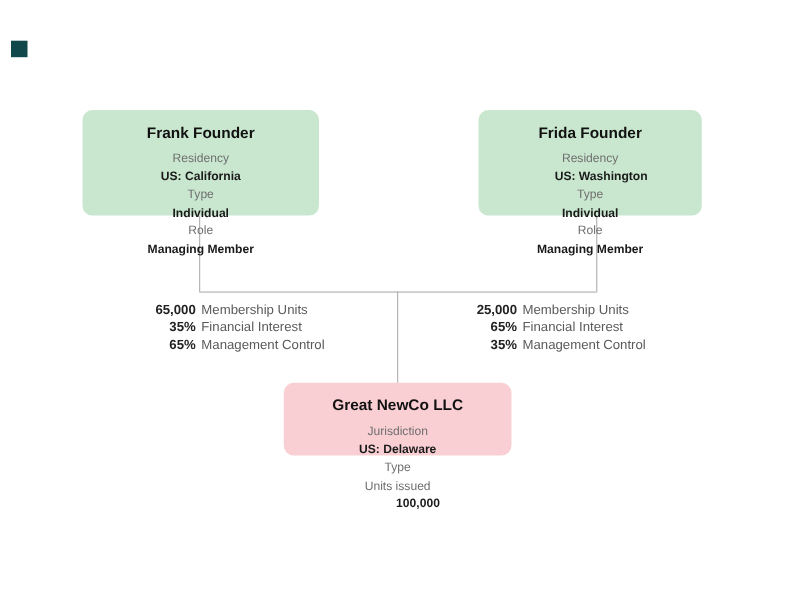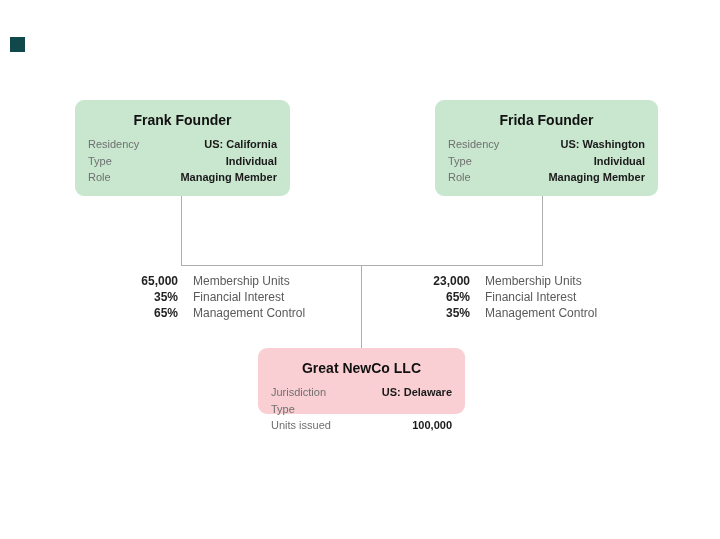--- a/index.html
+++ b/index.html
@@ -31,54 +31,55 @@
   .node-title {
     text-align: center;
     font-weight: bold;
     font-size: 14px;
     color: #111111;
     margin: 2px 0 8px 0;
   }
   .node-row {
     display: flex;
     justify-content: space-between;
-    align-items: flex-start;
+    align-items: center;
     font-size: 11px;
     line-height: 1.5;
+    flex-direction: column;
   }
   .node-label {
     font-weight: normal;
   }
   .node-value {
     font-weight: bold;
     text-align: right;
   }
   .connector {
     position: absolute;
   }
   .stats {
     position: absolute;
     font-size: 12px;
   }
   .stat-row {
     display: grid;
     grid-template-columns: 50px auto;
-    column-gap: 15px;
+    column-gap: 5px;
     line-height: 1.32;
   }
   .stat-value {
     font-weight: bold;
     text-align: right;
     color: #222222;
   }
   .stat-label {
     text-align: left;
   }
   .node-frank { left: 75px; top: 100px; width: 215px; height: 96px; }
-  .node-frida { left: 435px; top: 100px; width: 223px; height: 96px; }
+  .node-frida { left: 435px; top: 100px; width: 203px; height: 96px; }
   .node-newco { left: 258px; top: 348px; width: 207px; height: 66px; }
   .line-frank-vert  { left: 181px; top: 196px; width: 1px;  height: 69px; }
   .line-frida-vert  { left: 542px; top: 196px; width: 1px;  height: 69px; }
   .line-horizontal  { left: 181px; top: 265px; width: 362px; height: 1px; }
   .line-center-vert { left: 361px; top: 265px; width: 1px;  height: 83px; }
   .stats-left  { left: 128px; top: 274px; width: 200px; }
   .stats-right { left: 420px; top: 274px; width: 200px; }
 </style>
 </head>
 <body>
@@ -134,21 +135,21 @@
       <span class="stat-label" style="color: rgb(90, 90, 90);">Financial Interest</span>
     </div>
     <div class="stat-row">
       <span class="stat-value">65%</span>
       <span class="stat-label" style="color: rgb(90, 90, 90);">Management Control</span>
     </div>
   </div>
 
   <div class="stats stats-right">
     <div class="stat-row">
-      <span class="stat-value">23,000</span>
+      <span class="stat-value">25,000</span>
       <span class="stat-label" style="color: rgb(90, 90, 90);">Membership Units</span>
     </div>
     <div class="stat-row">
       <span class="stat-value">65%</span>
       <span class="stat-label" style="color: rgb(90, 90, 90);">Financial Interest</span>
     </div>
     <div class="stat-row">
       <span class="stat-value">35%</span>
       <span class="stat-label" style="color: rgb(90, 90, 90);">Management Control</span>
     </div>

